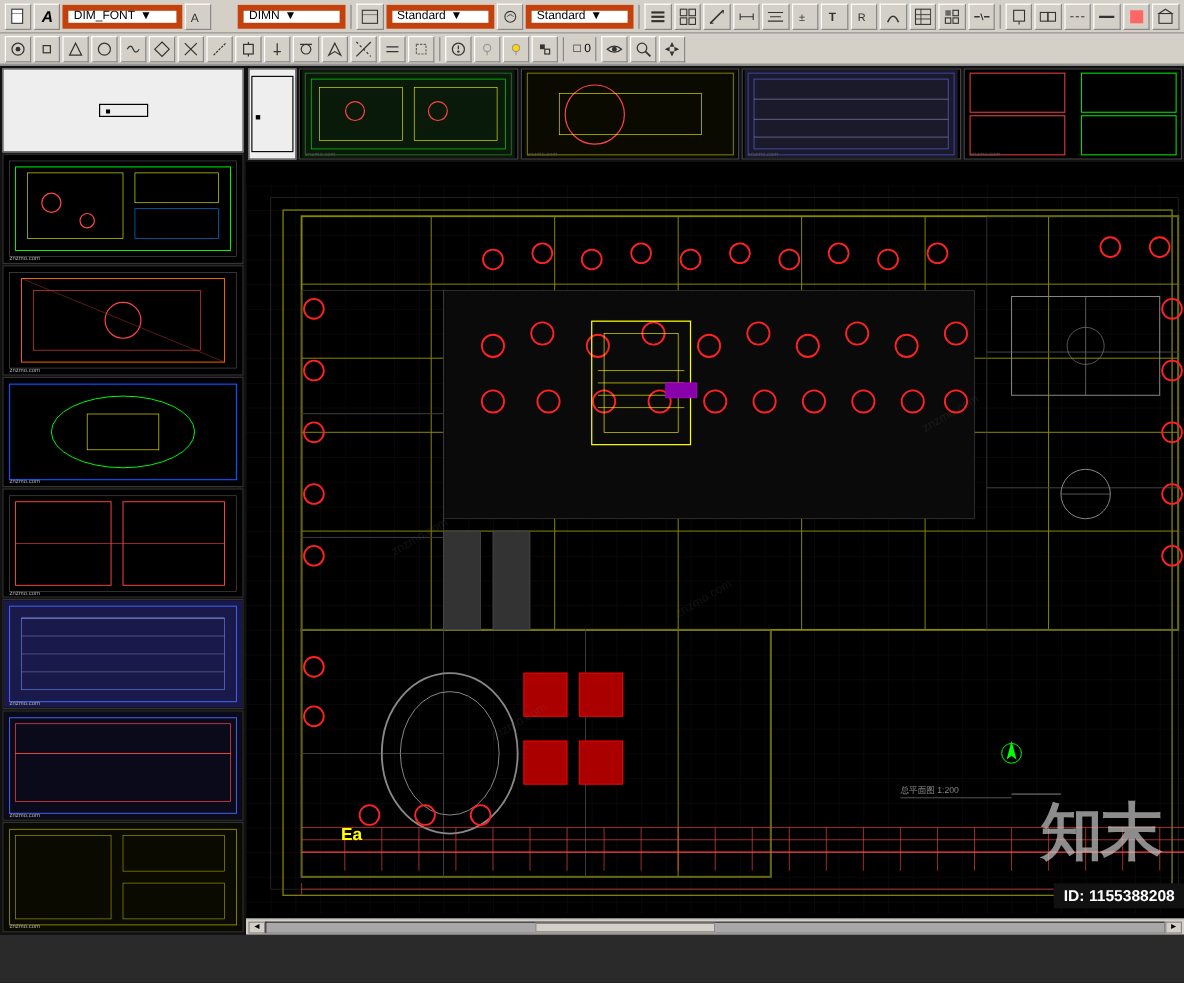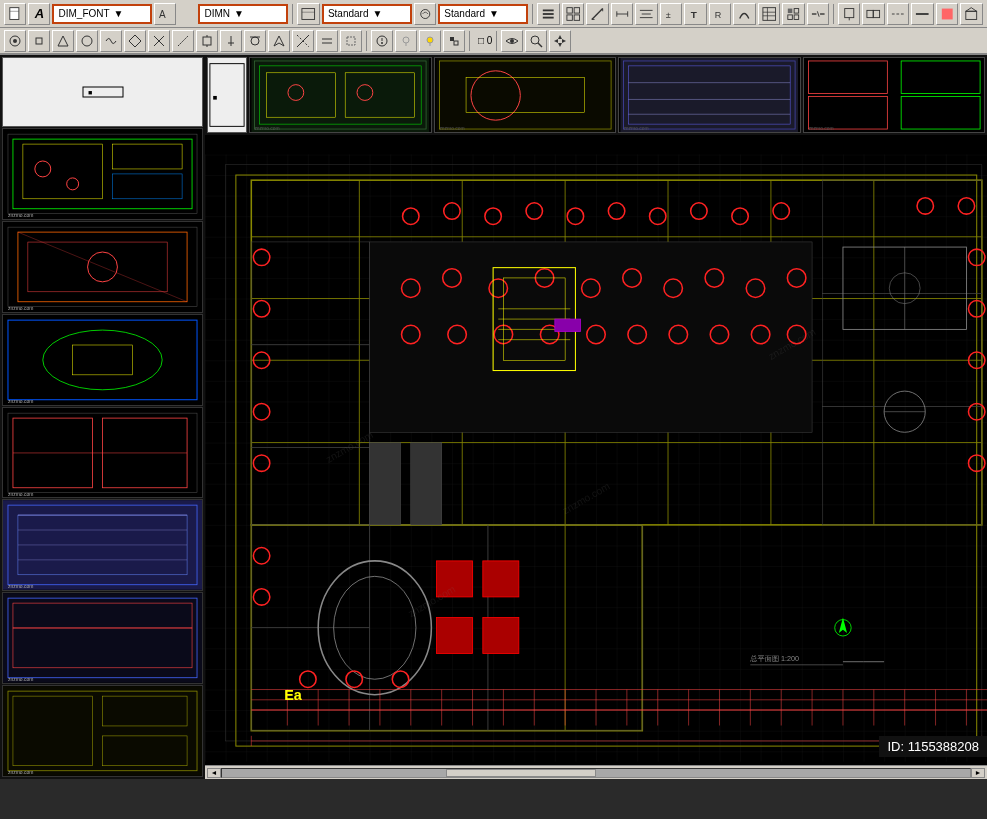--- a/index.html
+++ b/index.html
@@ -58,21 +58,21 @@
     .toolbar-separator {
       width: 1px;
       height: 20px;
       background: #888;
       margin: 0 2px;
     }
 
     .toolbar-dropdown {
       height: 20px;
       background: white;
-      border: 2px solid #c2410c;
+      border: 5px solid #c2410c;
       padding: 0 4px;
       font-size: 10px;
       display: flex;
       align-items: center;
       cursor: pointer;
       min-width: 80px;
       gap: 4px;
     }
 
     
@@ -847,22 +847,25 @@
         <text x="200" y="450" font-size="10" fill="rgba(120,120,120,0.15)" transform="rotate(-30,200,450)">znzmo.com</text>
 
         <text x="77" y="530" font-size="14" fill="#ffff00" font-weight="bold">Ea</text>
 
         <line x1="45" y1="570" x2="755" y2="570" stroke="#ff4444" stroke-width="0.5"></line>
         <line x1="45" y1="565" x2="45" y2="575" stroke="#ff4444" stroke-width="0.5"></line>
         <line x1="755" y1="565" x2="755" y2="575" stroke="#ff4444" stroke-width="0.5"></line>
       </svg>
     </div>
 
-
-    <div style="position:absolute; bottom:22px; right:0; background:#111; color:#fff; padding:3px 8px; font-size:13px; font-weight:normal; z-index:30;">ID: 1155388208</div>
+    <div class="brand-overlay">
+      <div class="brand-logo">知末</div>
+    </div>
+
+    <div style="position:absolute; bottom:22px; right:0; background:#111; color:#fff; padding:3px 8px; font-size:13px; font-weight:bold; z-index:30;">ID: 1155388208</div>
 
     <div class="scrollbar-h" style="position:absolute; bottom:0; left:0; right:0;">
       <div class="scrollbar-btn">◄</div>
       <div class="scrollbar-track">
         <div class="scrollbar-thumb"></div>
       </div>
       <div class="scrollbar-btn">►</div>
     </div>
   </div>
 </div>

